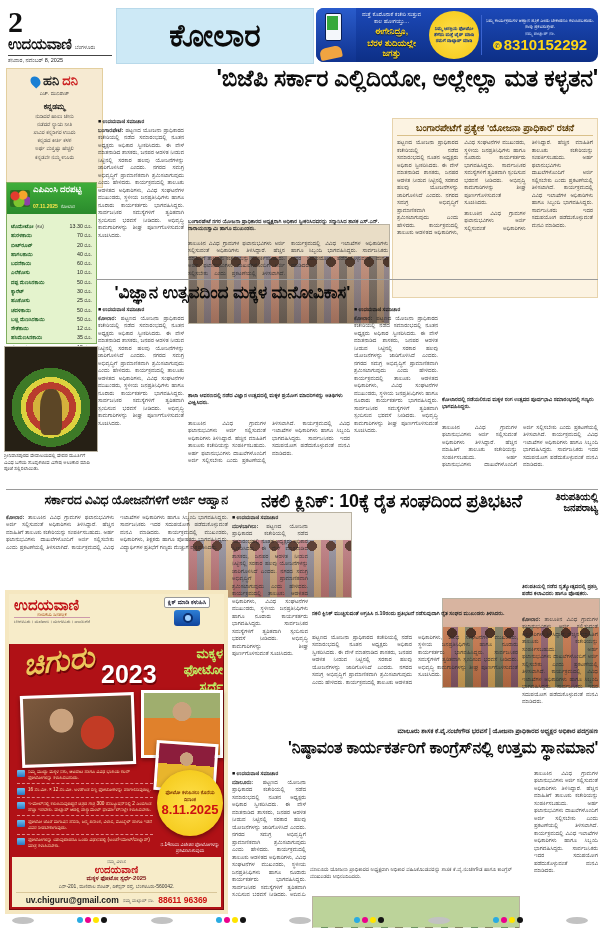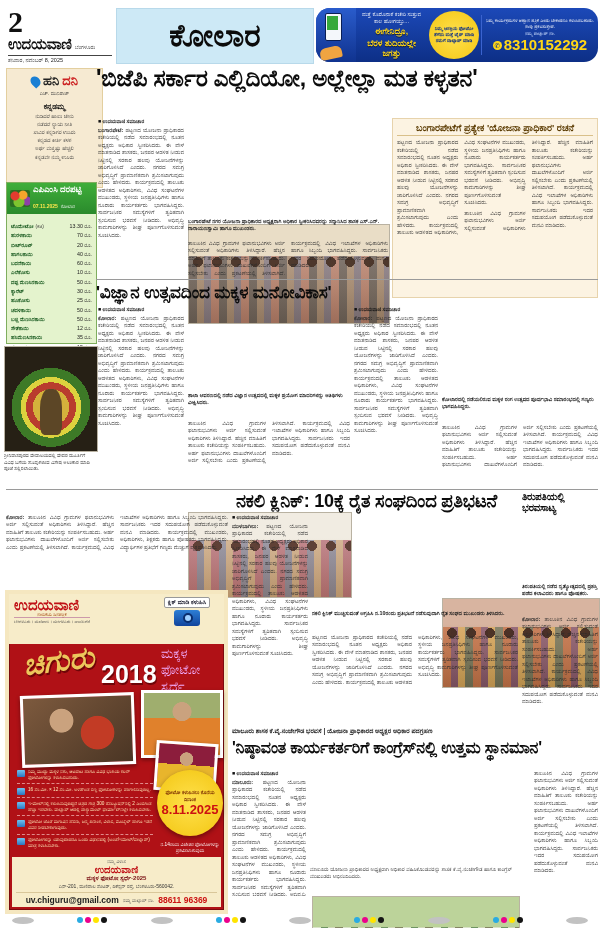--- a/index.html
+++ b/index.html
@@ -1,19 +1,19 @@
 <!DOCTYPE html>
 <html><head>
 <meta charset="utf-8">
 <style>
   html,body{margin:0;padding:0;background:#e9e9e9;}
   .page{position:relative;width:600px;height:928px;background:#fff;overflow:hidden;
         font-family:"Liberation Sans","DejaVu Sans",sans-serif;color:#222;}
   .abs{position:absolute;}
-  .center{text-align:left;}
+  .center{text-align:right;}
   .headline{font-weight:bold;color:#0c0c0c;line-height:1.12;letter-spacing:-.2px;}
   .body-text{font-size:5.6px;line-height:1.34;color:#2b2b2b;text-align:justify;overflow:hidden;}
   .body-text p{margin:0 0 3px 0;}
   .byline{font-size:5.2px;font-weight:bold;color:#111;margin-bottom:2px;}
   .dl{font-weight:bold;}
   .cols2{column-count:2;column-gap:6px;}
   .cols3{column-count:3;column-gap:6px;}
   .caption{font-size:5.4px;font-weight:bold;line-height:1.3;color:#1c1c1c;overflow:hidden;}
   .photo{position:relative;overflow:hidden;border:1px solid #b9b2a2;}
   .crowd{position:absolute;left:0;right:0;top:32%;bottom:0;
@@ -22,21 +22,21 @@
       repeating-linear-gradient(90deg, rgba(45,35,40,.55) 0 8px, rgba(120,80,60,.45) 8px 15px, rgba(70,60,95,.5) 15px 22px, rgba(150,60,50,.45) 22px 30px);
     background-size:19px 100%,auto;}
   .divider{background:#9a9a9a;}
   
   .pagenum{font-family:"Liberation Serif","DejaVu Serif",serif;font-weight:bold;font-size:30px;line-height:.9;color:#111;}
   .mast{font-weight:bold;font-size:15px;color:#111;letter-spacing:-.3px;}
   .mast-ed{font-size:5.5px;color:#333;}
   .mast-date{font-size:5.5px;color:#222;border-top:1px solid #444;padding-top:1px;margin-top:2px;}
   .section-box{background:#cde9f6;display:flex;align-items:center;justify-content:center;border:1px solid #b8d9ea;}
   .section-title{font-size:31px;font-weight:bold;color:#0b0b0b;}
-  .had{background:linear-gradient(180deg,#1c49b8,#0d2f86);border-radius:14px;display:flex;align-items:center;overflow:hidden;}
+  .had{background:linear-gradient(180deg,#1c49b8,#0d2f86);border-radius:8px;display:flex;align-items:center;overflow:hidden;}
   .had-illu{width:40px;height:100%;position:relative;background:linear-gradient(180deg,#2a5ccc,#10338f);flex:0 0 40px;}
   .had-phone{position:absolute;left:9px;top:5px;width:15px;height:26px;background:#f4f7fb;border-radius:2px;border:1px solid #0a1f55;}
   .had-screen{position:absolute;left:11px;top:8px;width:11px;height:14px;background:#37a93c;}
   .had-hand{position:absolute;left:4px;bottom:3px;width:22px;height:12px;background:#f0a441;border-radius:6px 6px 2px 2px;transform:rotate(-12deg);}
   .had-mid{flex:1;padding:3px 2px;display:flex;flex-direction:column;justify-content:center;gap:2px;}
   .had-top{font-size:5.6px;color:#fff;text-align:center;line-height:1.25;}
   .had-main{font-size:8.5px;font-weight:bold;color:#ffd616;text-align:center;line-height:1.15;text-shadow:0 1px 0 #06143f;}
   .had-circle{flex:0 0 50px;width:50px;height:48px;background:radial-gradient(circle,#ffe14d,#f4c613);border-radius:50%;
       display:flex;align-items:center;justify-content:center;margin:0 2px;}
   .had-circle span{font-size:4.8px;font-weight:bold;color:#0d2f86;text-align:center;line-height:1.25;width:42px;}
@@ -74,21 +74,21 @@
   .chig-band{position:absolute;left:0;right:0;top:0;height:44px;background:#f7ecc9;display:flex;padding:3px 5px;justify-content:space-between;}
   .chig-brand{font-size:15px;font-weight:bold;color:#c01015;line-height:1;}
   .chig-tag{font-size:4.6px;color:#9c3b00;text-align:center;}
   .chig-cities{font-size:4.4px;color:#444;text-align:center;border-top:1px solid #c9a;padding-top:1px;}
   .chig-click{width:64px;display:flex;flex-direction:column;align-items:center;gap:2px;}
   .click-box{background:#fff;border:1px solid #999;border-radius:2px;font-size:6px;font-weight:bold;color:#223;padding:1px 3px;text-align:center;line-height:1.2;}
   .cam{width:26px;height:16px;background:linear-gradient(180deg,#2d7fd6,#11449c);border-radius:3px;position:relative;}
   .cam:before{content:"";position:absolute;left:9px;top:3px;width:10px;height:10px;border-radius:50%;background:#9fd0ff;border:2px solid #0a2e6e;box-sizing:border-box;}
   .chig-script{font-family:"Liberation Serif","DejaVu Serif",serif;font-style:italic;font-weight:bold;font-size:30px;color:#ecc65c;transform:rotate(-7deg);text-shadow:1px 2px 0 #6e0508;line-height:1;}
   .chig-year{font-size:25px;font-weight:bold;color:#fff;text-shadow:1px 2px 0 #6e0508;}
-  .chig-sub{font-size:13px;font-weight:normal;color:#f0abfc;line-height:1.25;text-align:left;}
+  .chig-sub{font-size:13px;font-weight:bold;color:#bef264;line-height:1.25;text-align:right;}
   .chig-ph{position:absolute;border:3px solid #fff;box-shadow:0 2px 4px rgba(0,0,0,.4);}
   .rule{display:flex;gap:3px;padding:2.5px 0;border-bottom:1px dashed #e08a8a;}
   .rule:last-child{border-bottom:none;}
   .rule-icon{flex:0 0 8px;width:8px;height:7px;background:linear-gradient(180deg,#6fc2f0,#2b76c0);border-radius:1px;margin-top:1px;}
   .rule-text{font-size:4.7px;color:#ffe9b8;line-height:1.3;text-align:left;}
   .chig-circle{position:absolute;width:66px;height:66px;border-radius:50%;background:radial-gradient(circle,#ffe14d,#f2c40e);
      display:flex;flex-direction:column;align-items:center;justify-content:center;box-shadow:0 2px 5px rgba(0,0,0,.4);}
   .chig-dl-label{font-size:5px;font-weight:bold;color:#7a2c00;text-align:center;width:52px;line-height:1.25;}
   .chig-dl{font-size:13px;font-weight:bold;color:#cc1111;}
   .chig-winners{position:absolute;font-size:4.8px;color:#fff;text-align:center;line-height:1.3;}
@@ -296,60 +296,61 @@
       radial-gradient(circle 5px at 9px 6px, rgba(70,45,35,.95) 97%, transparent) repeat-x,
       repeating-linear-gradient(90deg, rgba(190,90,40,.55) 0 8px, rgba(90,40,90,.5) 8px 15px, rgba(220,170,60,.5) 15px 22px, rgba(60,90,60,.5) 22px 30px);background-size:19px 100%,auto;"></div>
   </div>
   <div class="abs caption" style="left:442px;top:396px;width:156px;height:26px;">ಕೋಲಾರದಲ್ಲಿ ನಡೆಯಲಿರುವ ಮಕ್ಕಳ ರಂಗ ಉತ್ಸವದ ಪೂರ್ವಭಾವಿ ಸಮಾರಂಭದಲ್ಲಿ ಗಣ್ಯರು ಭಾಗವಹಿಸಿದ್ದರು.</div>
   <div class="abs body-text cols2" style="left:442px;top:424px;width:156px;height:62px;">
     <p><span>ತಾಲೂಕಿನ ವಿವಿಧ ಗ್ರಾಮಗಳ ಫಲಾನುಭವಿಗಳು ಅರ್ಜಿ ಸಲ್ಲಿಸುವಂತೆ ಅಧಿಕಾರಿಗಳು ತಿಳಿಸಿದ್ದಾರೆ. ಹೆಚ್ಚಿನ ಮಾಹಿತಿಗೆ ತಾಲೂಕು ಕಚೇರಿಯನ್ನು ಸಂಪರ್ಕಿಸಬಹುದು. ಅರ್ಹ ಫಲಾನುಭವಿಗಳು ದಾಖಲೆಗಳೊಂದಿಗೆ ಅರ್ಜಿ ಸಲ್ಲಿಸಬೇಕು ಎಂದು ಪ್ರಕಟಣೆಯಲ್ಲಿ ತಿಳಿಸಲಾಗಿದೆ. ಕಾರ್ಯಕ್ರಮದಲ್ಲಿ ವಿವಿಧ ಇಲಾಖೆಗಳ ಅಧಿಕಾರಿಗಳು ಹಾಗೂ ಸಿಬ್ಬಂದಿ ಭಾಗವಹಿಸಿದ್ದರು. ಸಾರ್ವಜನಿಕರು ಇದರ ಸದುಪಯೋಗ ಪಡೆದುಕೊಳ್ಳುವಂತೆ ಮನವಿ ಮಾಡಿದರು.</span></p>
   </div>
 
   <div class="abs divider" style="left:6px;top:489px;width:592px;height:1px;"></div>
 
+  <div class="abs headline center" style="left:6px;top:493px;width:222px;height:18px;font-size:12.5px;">ಸರ್ಕಾರದ ವಿವಿಧ ಯೋಜನೆಗಳಿಗೆ ಅರ್ಜಿ ಆಹ್ವಾನ</div>
   <div class="abs body-text cols2" style="left:6px;top:514px;width:222px;height:72px;">
     <p><b class="dl">ಕೋಲಾರ:</b> <span>ತಾಲೂಕಿನ ವಿವಿಧ ಗ್ರಾಮಗಳ ಫಲಾನುಭವಿಗಳು ಅರ್ಜಿ ಸಲ್ಲಿಸುವಂತೆ ಅಧಿಕಾರಿಗಳು ತಿಳಿಸಿದ್ದಾರೆ. ಹೆಚ್ಚಿನ ಮಾಹಿತಿಗೆ ತಾಲೂಕು ಕಚೇರಿಯನ್ನು ಸಂಪರ್ಕಿಸಬಹುದು. ಅರ್ಹ ಫಲಾನುಭವಿಗಳು ದಾಖಲೆಗಳೊಂದಿಗೆ ಅರ್ಜಿ ಸಲ್ಲಿಸಬೇಕು ಎಂದು ಪ್ರಕಟಣೆಯಲ್ಲಿ ತಿಳಿಸಲಾಗಿದೆ. ಕಾರ್ಯಕ್ರಮದಲ್ಲಿ ವಿವಿಧ ಇಲಾಖೆಗಳ ಅಧಿಕಾರಿಗಳು ಹಾಗೂ ಸಿಬ್ಬಂದಿ ಭಾಗವಹಿಸಿದ್ದರು. ಸಾರ್ವಜನಿಕರು ಇದರ ಸದುಪಯೋಗ ಪಡೆದುಕೊಳ್ಳುವಂತೆ ಮನವಿ ಮಾಡಿದರು.</span> <span>ಕಾರ್ಯಕ್ರಮದಲ್ಲಿ ಮುಖಂಡರು, ಅಧಿಕಾರಿಗಳು, ಶಿಕ್ಷಕರು ಹಾಗೂ ಪೋಷಕರು ಭಾಗವಹಿಸಿದ್ದರು. ವಿದ್ಯಾರ್ಥಿಗಳ ಪ್ರತಿಭೆಗೆ ಗಣ್ಯರು ಮೆಚ್ಚುಗೆ ವ್ಯಕ್ತಪಡಿಸಿದರು.</span></p>
   </div>
 
   <div class="abs headline center" style="left:236px;top:491px;width:286px;height:20px;font-size:18px;">ನಕಲಿ ಕ್ಲಿನಿಕ್: 10ಕ್ಕೆ ರೈತ ಸಂಘದಿಂದ ಪ್ರತಿಭಟನೆ</div>
   <div class="abs body-text" style="left:232px;top:514px;width:76px;height:230px;">
     <div class="byline">■ ಉದಯವಾಣಿ ಸಮಾಚಾರ</div>
     <p><b class="dl">ಮುಳಬಾಗಿಲು:</b> <span>ಪಟ್ಟಣದ ಯೋಜನಾ ಪ್ರಾಧಿಕಾರದ ಕಚೇರಿಯಲ್ಲಿ ನಡೆದ ಸಮಾರಂಭದಲ್ಲಿ ನೂತನ ಅಧ್ಯಕ್ಷರು ಅಧಿಕಾರ ಸ್ವೀಕರಿಸಿದರು. ಈ ವೇಳೆ ಮಾತನಾಡಿದ ಶಾಸಕರು, ಜನಪರ ಆಡಳಿತ ನೀಡುವ ನಿಟ್ಟಿನಲ್ಲಿ ಸರಕಾರ ಹಲವು ಯೋಜನೆಗಳನ್ನು ಜಾರಿಗೊಳಿಸಿದೆ ಎಂದರು. ನಗರದ ಸಮಗ್ರ ಅಭಿವೃದ್ಧಿಗೆ ಪ್ರಾಮಾಣಿಕವಾಗಿ ಶ್ರಮಿಸಲಾಗುವುದು ಎಂದು ಹೇಳಿದರು. ಕಾರ್ಯಕ್ರಮದಲ್ಲಿ ತಾಲೂಕು ಆಡಳಿತದ ಅಧಿಕಾರಿಗಳು, ವಿವಿಧ ಸಂಘಟನೆಗಳ ಮುಖಂಡರು, ಸ್ಥಳೀಯ ಜನಪ್ರತಿನಿಧಿಗಳು ಹಾಗೂ ನೂರಾರು ಕಾರ್ಯಕರ್ತರು ಭಾಗವಹಿಸಿದ್ದರು. ಸಾರ್ವಜನಿಕರ ಸಮಸ್ಯೆಗಳಿಗೆ ತ್ವರಿತವಾಗಿ ಸ್ಪಂದಿಸುವ ಭರವಸೆ ನೀಡಿದರು. ಅಭಿವೃದ್ಧಿ ಕಾಮಗಾರಿಗಳನ್ನು ಶೀಘ್ರ ಪೂರ್ಣಗೊಳಿಸುವಂತೆ ಸೂಚಿಸಿದರು.</span></p>
   </div>
   <div class="abs photo" style="left:312px;top:514px;width:206px;height:94px;background:linear-gradient(180deg,#bcd39a 0 30%,#8fb86a 60%,#5d8c42);">
     <div class="crowd" style="background:
       radial-gradient(circle 5px at 9px 6px, rgba(60,45,35,.95) 97%, transparent) repeat-x,
       repeating-linear-gradient(90deg, rgba(240,240,235,.6) 0 8px, rgba(40,90,50,.5) 8px 15px, rgba(230,225,215,.55) 15px 22px, rgba(80,60,50,.5) 22px 30px);background-size:19px 100%,auto;"></div>
   </div>
   <div class="abs caption" style="left:312px;top:610px;width:206px;height:22px;">ನಕಲಿ ಕ್ಲಿನಿಕ್ ಮುಚ್ಚಿಸುವಂತೆ ಆಗ್ರಹಿಸಿ ನ.10ರಂದು ಪ್ರತಿಭಟನೆ ನಡೆಸುವುದಾಗಿ ರೈತ ಸಂಘದ ಮುಖಂಡರು ತಿಳಿಸಿದರು.</div>
   <div class="abs body-text cols2" style="left:312px;top:634px;width:206px;height:110px;">
     <p><span>ಪಟ್ಟಣದ ಯೋಜನಾ ಪ್ರಾಧಿಕಾರದ ಕಚೇರಿಯಲ್ಲಿ ನಡೆದ ಸಮಾರಂಭದಲ್ಲಿ ನೂತನ ಅಧ್ಯಕ್ಷರು ಅಧಿಕಾರ ಸ್ವೀಕರಿಸಿದರು. ಈ ವೇಳೆ ಮಾತನಾಡಿದ ಶಾಸಕರು, ಜನಪರ ಆಡಳಿತ ನೀಡುವ ನಿಟ್ಟಿನಲ್ಲಿ ಸರಕಾರ ಹಲವು ಯೋಜನೆಗಳನ್ನು ಜಾರಿಗೊಳಿಸಿದೆ ಎಂದರು. ನಗರದ ಸಮಗ್ರ ಅಭಿವೃದ್ಧಿಗೆ ಪ್ರಾಮಾಣಿಕವಾಗಿ ಶ್ರಮಿಸಲಾಗುವುದು ಎಂದು ಹೇಳಿದರು. ಕಾರ್ಯಕ್ರಮದಲ್ಲಿ ತಾಲೂಕು ಆಡಳಿತದ ಅಧಿಕಾರಿಗಳು, ವಿವಿಧ ಸಂಘಟನೆಗಳ ಮುಖಂಡರು, ಸ್ಥಳೀಯ ಜನಪ್ರತಿನಿಧಿಗಳು ಹಾಗೂ ನೂರಾರು ಕಾರ್ಯಕರ್ತರು ಭಾಗವಹಿಸಿದ್ದರು. ಸಾರ್ವಜನಿಕರ ಸಮಸ್ಯೆಗಳಿಗೆ ತ್ವರಿತವಾಗಿ ಸ್ಪಂದಿಸುವ ಭರವಸೆ ನೀಡಿದರು. ಅಭಿವೃದ್ಧಿ ಕಾಮಗಾರಿಗಳನ್ನು ಶೀಘ್ರ ಪೂರ್ಣಗೊಳಿಸುವಂತೆ ಸೂಚಿಸಿದರು.</span></p>
   </div>
 
-  <div class="abs headline center" style="left:522px;top:491px;width:76px;height:16px;font-size:10px;">ತಿರುಪತಿಯಲ್ಲಿ ಭರವಸಾಟ್ಯ</div>
+  <div class="abs headline center" style="left:522px;top:491px;width:76px;height:16px;font-size:10px;">ತಿರುಪತಿಯಲ್ಲಿ ಜನಪರಾಟ್ಯ</div>
 
   <div class="abs caption" style="left:522px;top:583px;width:76px;height:30px;">ತಿರುಪತಿಯಲ್ಲಿ ನಡೆದ ನೃತ್ಯೋತ್ಸವದಲ್ಲಿ ಪ್ರಶಸ್ತಿ ಪಡೆದ ಕಲಾವಿದರು ಹಾಗೂ ಪೋಷಕರು.</div>
   <div class="abs body-text" style="left:522px;top:616px;width:76px;height:106px;">
     <p><b class="dl">ಕೋಲಾರ:</b> <span>ತಾಲೂಕಿನ ವಿವಿಧ ಗ್ರಾಮಗಳ ಫಲಾನುಭವಿಗಳು ಅರ್ಜಿ ಸಲ್ಲಿಸುವಂತೆ ಅಧಿಕಾರಿಗಳು ತಿಳಿಸಿದ್ದಾರೆ. ಹೆಚ್ಚಿನ ಮಾಹಿತಿಗೆ ತಾಲೂಕು ಕಚೇರಿಯನ್ನು ಸಂಪರ್ಕಿಸಬಹುದು. ಅರ್ಹ ಫಲಾನುಭವಿಗಳು ದಾಖಲೆಗಳೊಂದಿಗೆ ಅರ್ಜಿ ಸಲ್ಲಿಸಬೇಕು ಎಂದು ಪ್ರಕಟಣೆಯಲ್ಲಿ ತಿಳಿಸಲಾಗಿದೆ. ಕಾರ್ಯಕ್ರಮದಲ್ಲಿ ವಿವಿಧ ಇಲಾಖೆಗಳ ಅಧಿಕಾರಿಗಳು ಹಾಗೂ ಸಿಬ್ಬಂದಿ ಭಾಗವಹಿಸಿದ್ದರು. ಸಾರ್ವಜನಿಕರು ಇದರ ಸದುಪಯೋಗ ಪಡೆದುಕೊಳ್ಳುವಂತೆ ಮನವಿ ಮಾಡಿದರು.</span></p>
   </div>
 
   <div class="abs chig" style="left:5px;top:590px;width:223px;height:324px;box-sizing:border-box;">
     <div class="chig-band">
       <div>
         <div class="chig-brand">ಉದಯವಾಣಿ</div>
         <div class="chig-tag">ನಂಬಿಕೆಯ ದಿನಪತ್ರಿಕೆ</div>
         <div class="chig-cities">ಬೆಂಗಳೂರು । ಮಣಿಪಾಲ । ಮಂಗಳೂರು । ದಾವಣಗೆರೆ</div>
       </div>
       <div class="chig-click">
         <div class="click-box">ಕ್ಲಿಕ್ ಮಾಡಿ ಕಳುಹಿಸಿ</div>
         <div class="cam"></div>
       </div>
     </div>
     <div class="abs chig-script" style="left:14px;top:52px;">ಚಿಗುರು</div>
-    <div class="abs chig-year" style="left:92px;top:66px;">2018</div>
+    <div class="abs chig-year" style="left:92px;top:66px;">2023</div>
     <div class="abs chig-sub" style="left:152px;top:52px;width:62px;">ಮಕ್ಕಳ ಫೋಟೋ ಸ್ಪರ್ಧೆ</div>
 
     <div class="abs chig-ph" style="left:12px;top:100px;width:108px;height:66px;transform:rotate(-2deg);background:
         radial-gradient(circle at 35% 35%, #caa27e 0 14%, transparent 15%),
         radial-gradient(circle at 68% 55%, #c23b25 0 20%, transparent 21%),
         linear-gradient(140deg,#7d5a3e,#4a3524);"></div>
     <div class="abs chig-ph" style="left:132px;top:96px;width:76px;height:62px;background:
         radial-gradient(circle at 50% 30%, #caa27e 0 16%, transparent 17%),
         linear-gradient(180deg,#9fae6e 0 40%,#e0812c 40%);"></div>
     <div class="abs chig-ph" style="left:146px;top:148px;width:56px;height:44px;transform:rotate(4deg);background:

